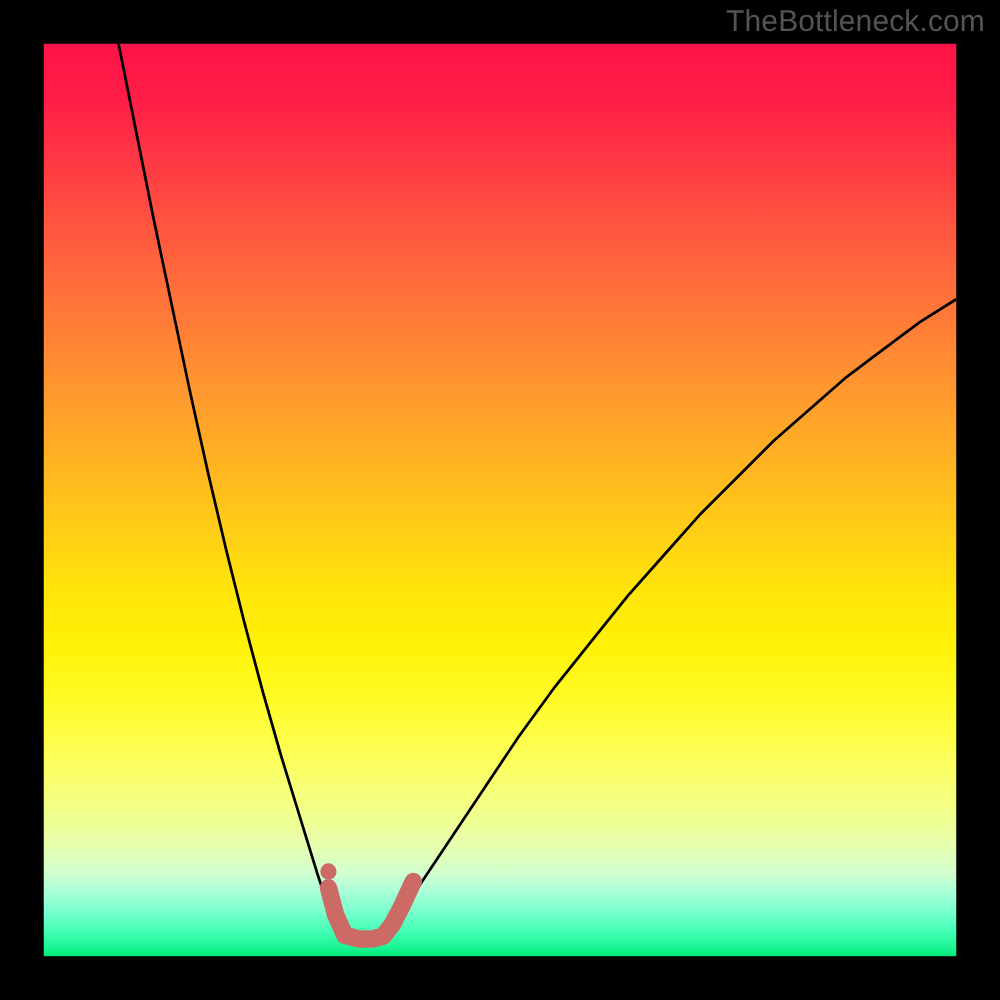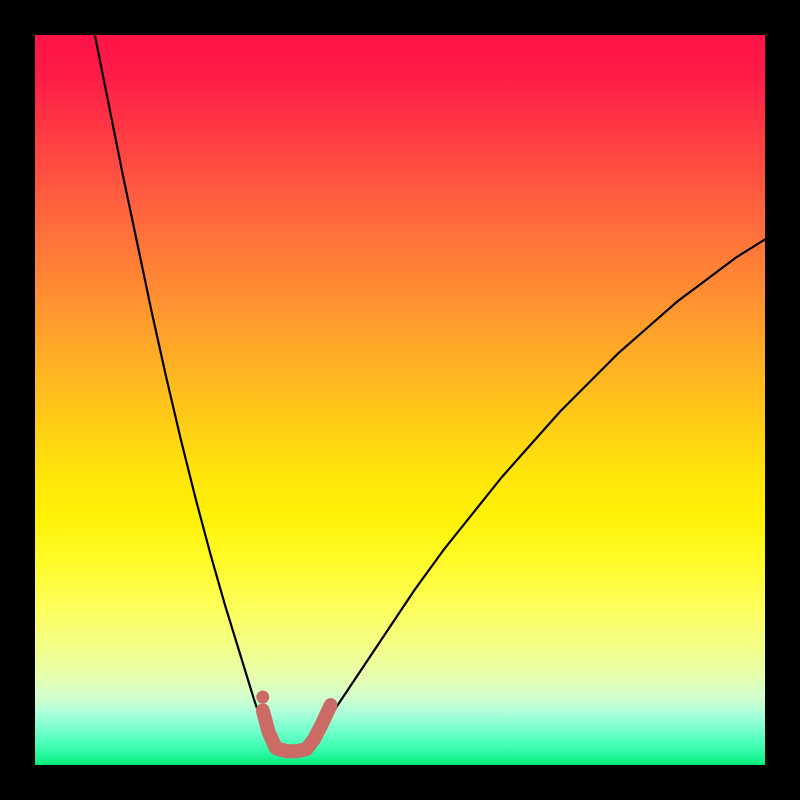--- a/index.html
+++ b/index.html
@@ -70,20 +70,21 @@
     top: 0;
     width: 100%;
     height: 100%;
   }
 </style>
 </head>
 <body>
 
 <div class="frame">
 
+  <div class="watermark">TheBottleneck.com</div>
 
   <div class="plot-area">
     <div class="gradient-bg"></div>
 
     <svg class="curve" viewBox="0 0 730 730" preserveAspectRatio="none">
       <path id="path-left" fill="none" stroke="#000" stroke-width="2.2" stroke-linecap="round" d="M59.86 0.00 L73.00 65.70 L87.60 138.70 L102.20 208.05 L116.80 277.40 L131.40 343.10 L146.00 405.15 L160.60 463.55 L175.20 518.30 L189.80 569.40 L204.40 616.85 L219.00 664.30 L226.30 686.20 L233.60 704.45"></path>
       <path id="path-right" fill="none" stroke="#000" stroke-width="2.2" stroke-linecap="round" d="M277.40 704.45 L292.00 686.20 L321.20 642.40 L350.40 598.60 L379.60 554.80 L408.80 514.65 L438.00 478.15 L467.20 441.65 L496.40 408.80 L525.60 375.95 L554.80 346.75 L584.00 317.55 L613.20 292.00 L642.40 266.45 L671.60 244.55 L700.80 222.65 L730.00 204.40"></path>
       <path id="path-bottom" fill="none" stroke="#000" stroke-width="2.2" stroke-linecap="round" d="M240.90 713.94 L248.20 715.40 L255.50 716.13 L262.80 716.13 L270.10 715.40 L277.40 713.94"></path>
       <g id="marker-group">
           <path d="M227.76 675.25 L233.60 697.15 L240.90 713.21 L251.85 716.13 L262.80 716.13 L271.56 713.94 L278.86 704.45 L286.16 690.58 L295.65 670.14" fill="none" stroke="#cc6a66" stroke-width="14" stroke-linecap="round" stroke-linejoin="round"></path>

